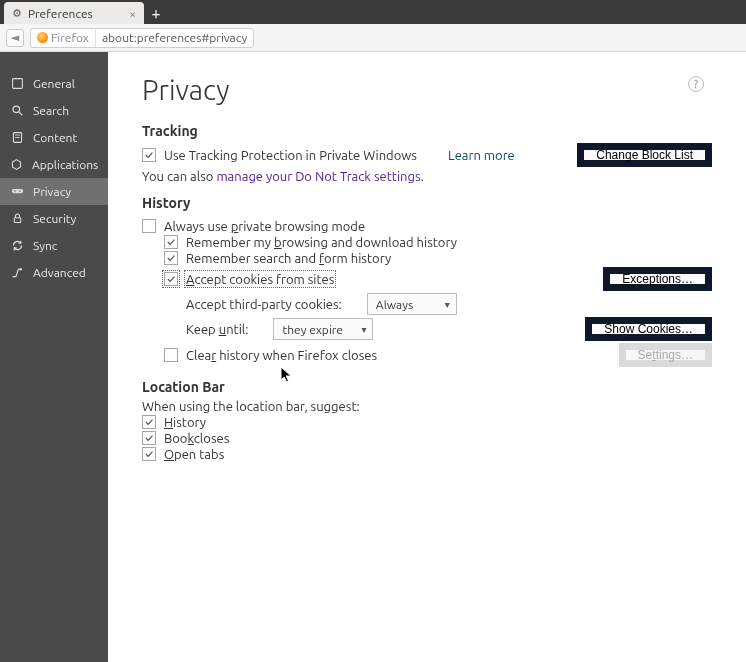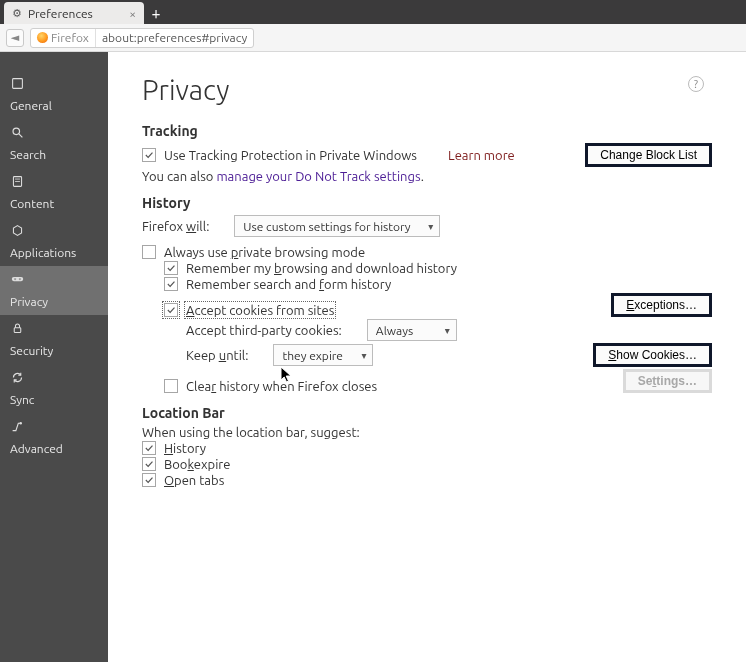--- a/index.html
+++ b/index.html
@@ -82,24 +82,23 @@
   
   .main { display:flex; height: calc(662px - 24px - 28px); }
   .sidebar {
     width: 108px;
     background: #4a4a4a;
     color: #e9e9e9;
     padding-top: 18px;
     font-size: 12px;
   }
   .side-item{
-    display:flex;align-items:flex-start;gap:9px;
+    display:flex;align-items:flex-end;gap:9px;
     padding:7px 10px;
     cursor:pointer;
-    flex-direction:column;
   }
   .side-item.active{ background:#707070; }
   .side-item .ico{
     width:14px; display:inline-flex; justify-content:center; color:#ddd;
   }
   .side-item .ico svg{ width:13px; height:13px; fill:#ddd; stroke:#ddd; }
   .content{
     flex:1;
     padding: 22px 34px 10px 34px;
     overflow:auto;
@@ -118,49 +117,49 @@
     width:16px;height:16px;border:1px solid #bbb;border-radius:50%;
     display:flex;align-items:center;justify-content:center;
     font-size:11px;color:#888;cursor:pointer;
     background:#fff;
   }
   h2.section{
     font-size:14px; font-weight:bold;
     margin-bottom:4px;
   }
   .row{ display:flex; align-items:center; gap:25px; margin:2px 0; }
-  .row.indent1{ padding-left:22px;align-items:flex-end; }
+  .row.indent1{ padding-left:22px; }
   .row.indent2{ padding-left:44px; }
   .row label{ display:flex; align-items:center; gap:8px; }
   .cb{
     width:14px;height:14px;border:1px solid #a6a6a6;background:#fff;
     display:inline-flex;align-items:center;justify-content:center;
     font-size:11px;line-height:1;
     cursor:pointer;
     flex:0 0 14px;
   }
   .cb.checked::after{ content:"✓"; color:#555; font-weight:bold; }
-  a.link{ color:#7f1d1d; text-decoration:none; cursor:pointer; }
+  a.link{ color:#0c4a6e; text-decoration:none; cursor:pointer; }
   .hint{ color:#333; }
   .hint a{ color:#4c1d95; text-decoration:none; }
   .select{
     height:22px;border:1px solid #bcbcbc;background:#fbfbfb;
     padding:0 22px 0 8px;font-size:12px;display:inline-flex;align-items:center;
     position:relative; cursor:pointer;
   }
   .select::after{
     content:"▾"; position:absolute; right:6px; color:#555; font-size:10px;
   }
   .btn{
-    height:24px;border:3px solid #0f172a;background:#fbfbfb;
+    height:24px;border:7px solid #0f172a;background:#fbfbfb;
     padding:0 12px;font-size:12px;cursor:pointer;
     display:inline-flex;align-items:center;justify-content:center;
   }
   .btn:disabled,.btn.disabled{
-    color:#a8a8a8;border-color:#dadada;background:#f7f7f7;cursor:default;font-weight:bold;
+    color:#a8a8a8;border-color:#dadada;background:#f7f7f7;cursor:default;
   }
   .right-actions{
     margin-left:auto;
   }
   .u{ text-decoration:underline; text-decoration-thickness:1px; }
   .section-block{ margin-bottom:12px; }
   .tracking-row{ display:flex; align-items:center; }
   .cursor-overlay{
     position:absolute;
     left:172px; top:314px;
@@ -292,26 +291,20 @@
       </div>
       <div class="row hint">
         <span>
           <span>You can also </span><a class="link">manage your Do Not Track settings</a><span>.</span>
         </span>
       </div>
     </div>
 
     <div class="section-block">
       <h2 class="section">History</h2>
-      <div class="row">
-        <span>
-          <span>Firefox </span><span class="u">w</span><span>ill:</span>
-        </span>
-        <span class="select" style="min-width:206px">Use custom settings for history</span>
-      </div>
 
       <div class="row" style="margin-top:8px">
         <label>
           <span class="cb"></span>
           <span>
             <span>Always use </span><span class="u">p</span><span>rivate browsing mode</span>
           </span>
         </label>
       </div>
       <div class="row indent1">
@@ -387,21 +380,21 @@
           <span class="cb checked"></span>
           <span>
             <span class="u">H</span><span>istory</span>
           </span>
         </label>
       </div>
       <div class="row">
         <label>
           <span class="cb checked"></span>
           <span>
-            <span>Boo</span><span class="u">k</span><span>expire</span>
+            <span>Boo</span><span class="u">k</span><span>closes</span>
           </span>
         </label>
       </div>
       <div class="row">
         <label>
           <span class="cb checked"></span>
           <span>
             <span class="u">O</span><span>pen tabs</span>
           </span>
         </label>

